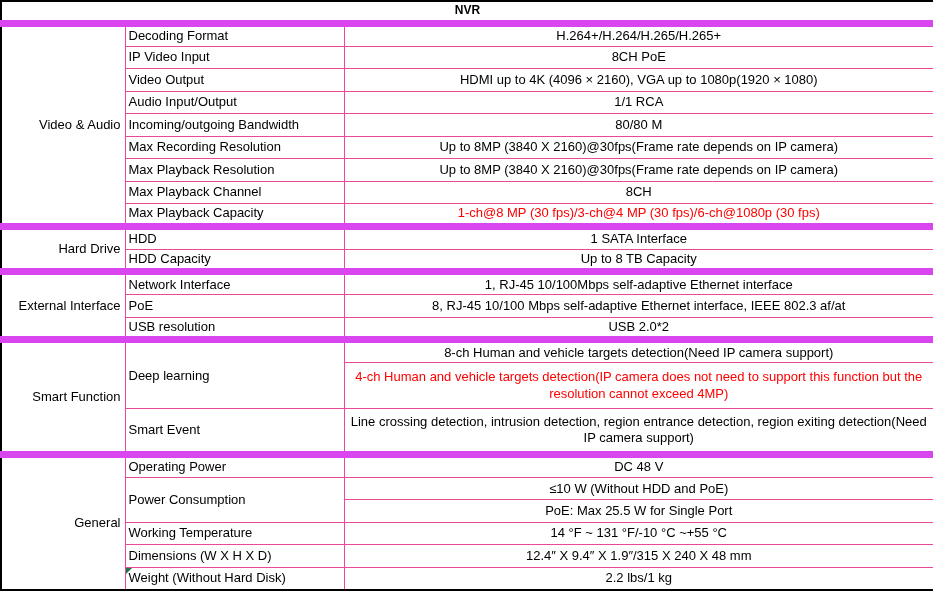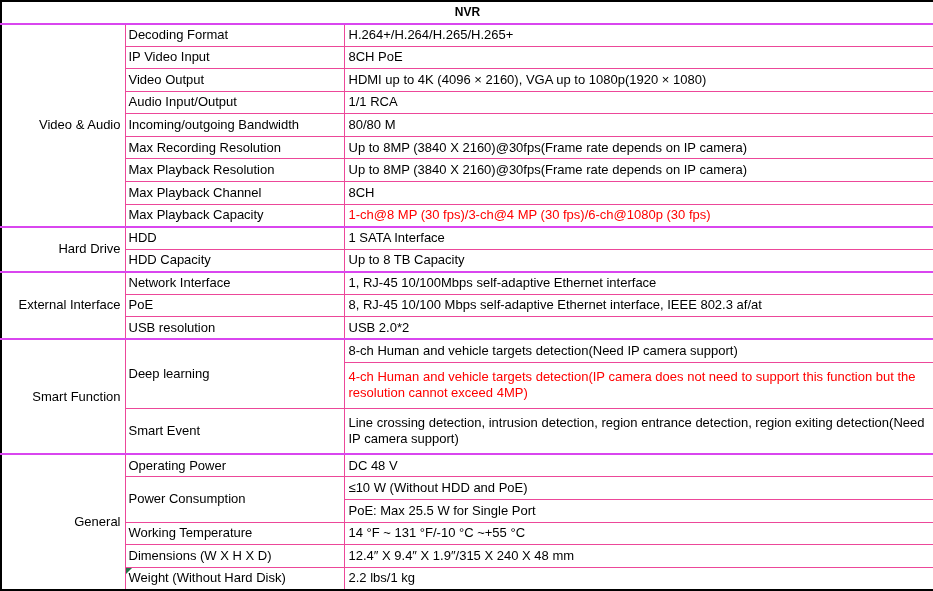--- a/index.html
+++ b/index.html
@@ -21,22 +21,22 @@
     overflow:hidden;
   }
   tr{height:22px;}
   tr.tall{height:45px;padding-left:44px;}
   td.title{
     font-weight:bold;text-align:center;font-size:12px;
     border:1px solid #000;
   }
   td.cat{text-align:right;}
   td.name{text-align:left;padding-left:3px;position:relative;}
-  td.val{text-align:left;}
-  tr.sec td{border-top:2px solid #d946ef;}
+  td.val{text-align:center;}
+  tr.sec td{border-top:7px solid #d946ef;}
   .red{color:var(--red,#FF0000);}
   .corner-marker{
     position:absolute;top:0;left:0;width:0;height:0;
     border-top:6px solid var(--green,#217346);
     border-right:6px solid transparent;
   }
 </style>
 </head>
 <body>
 

